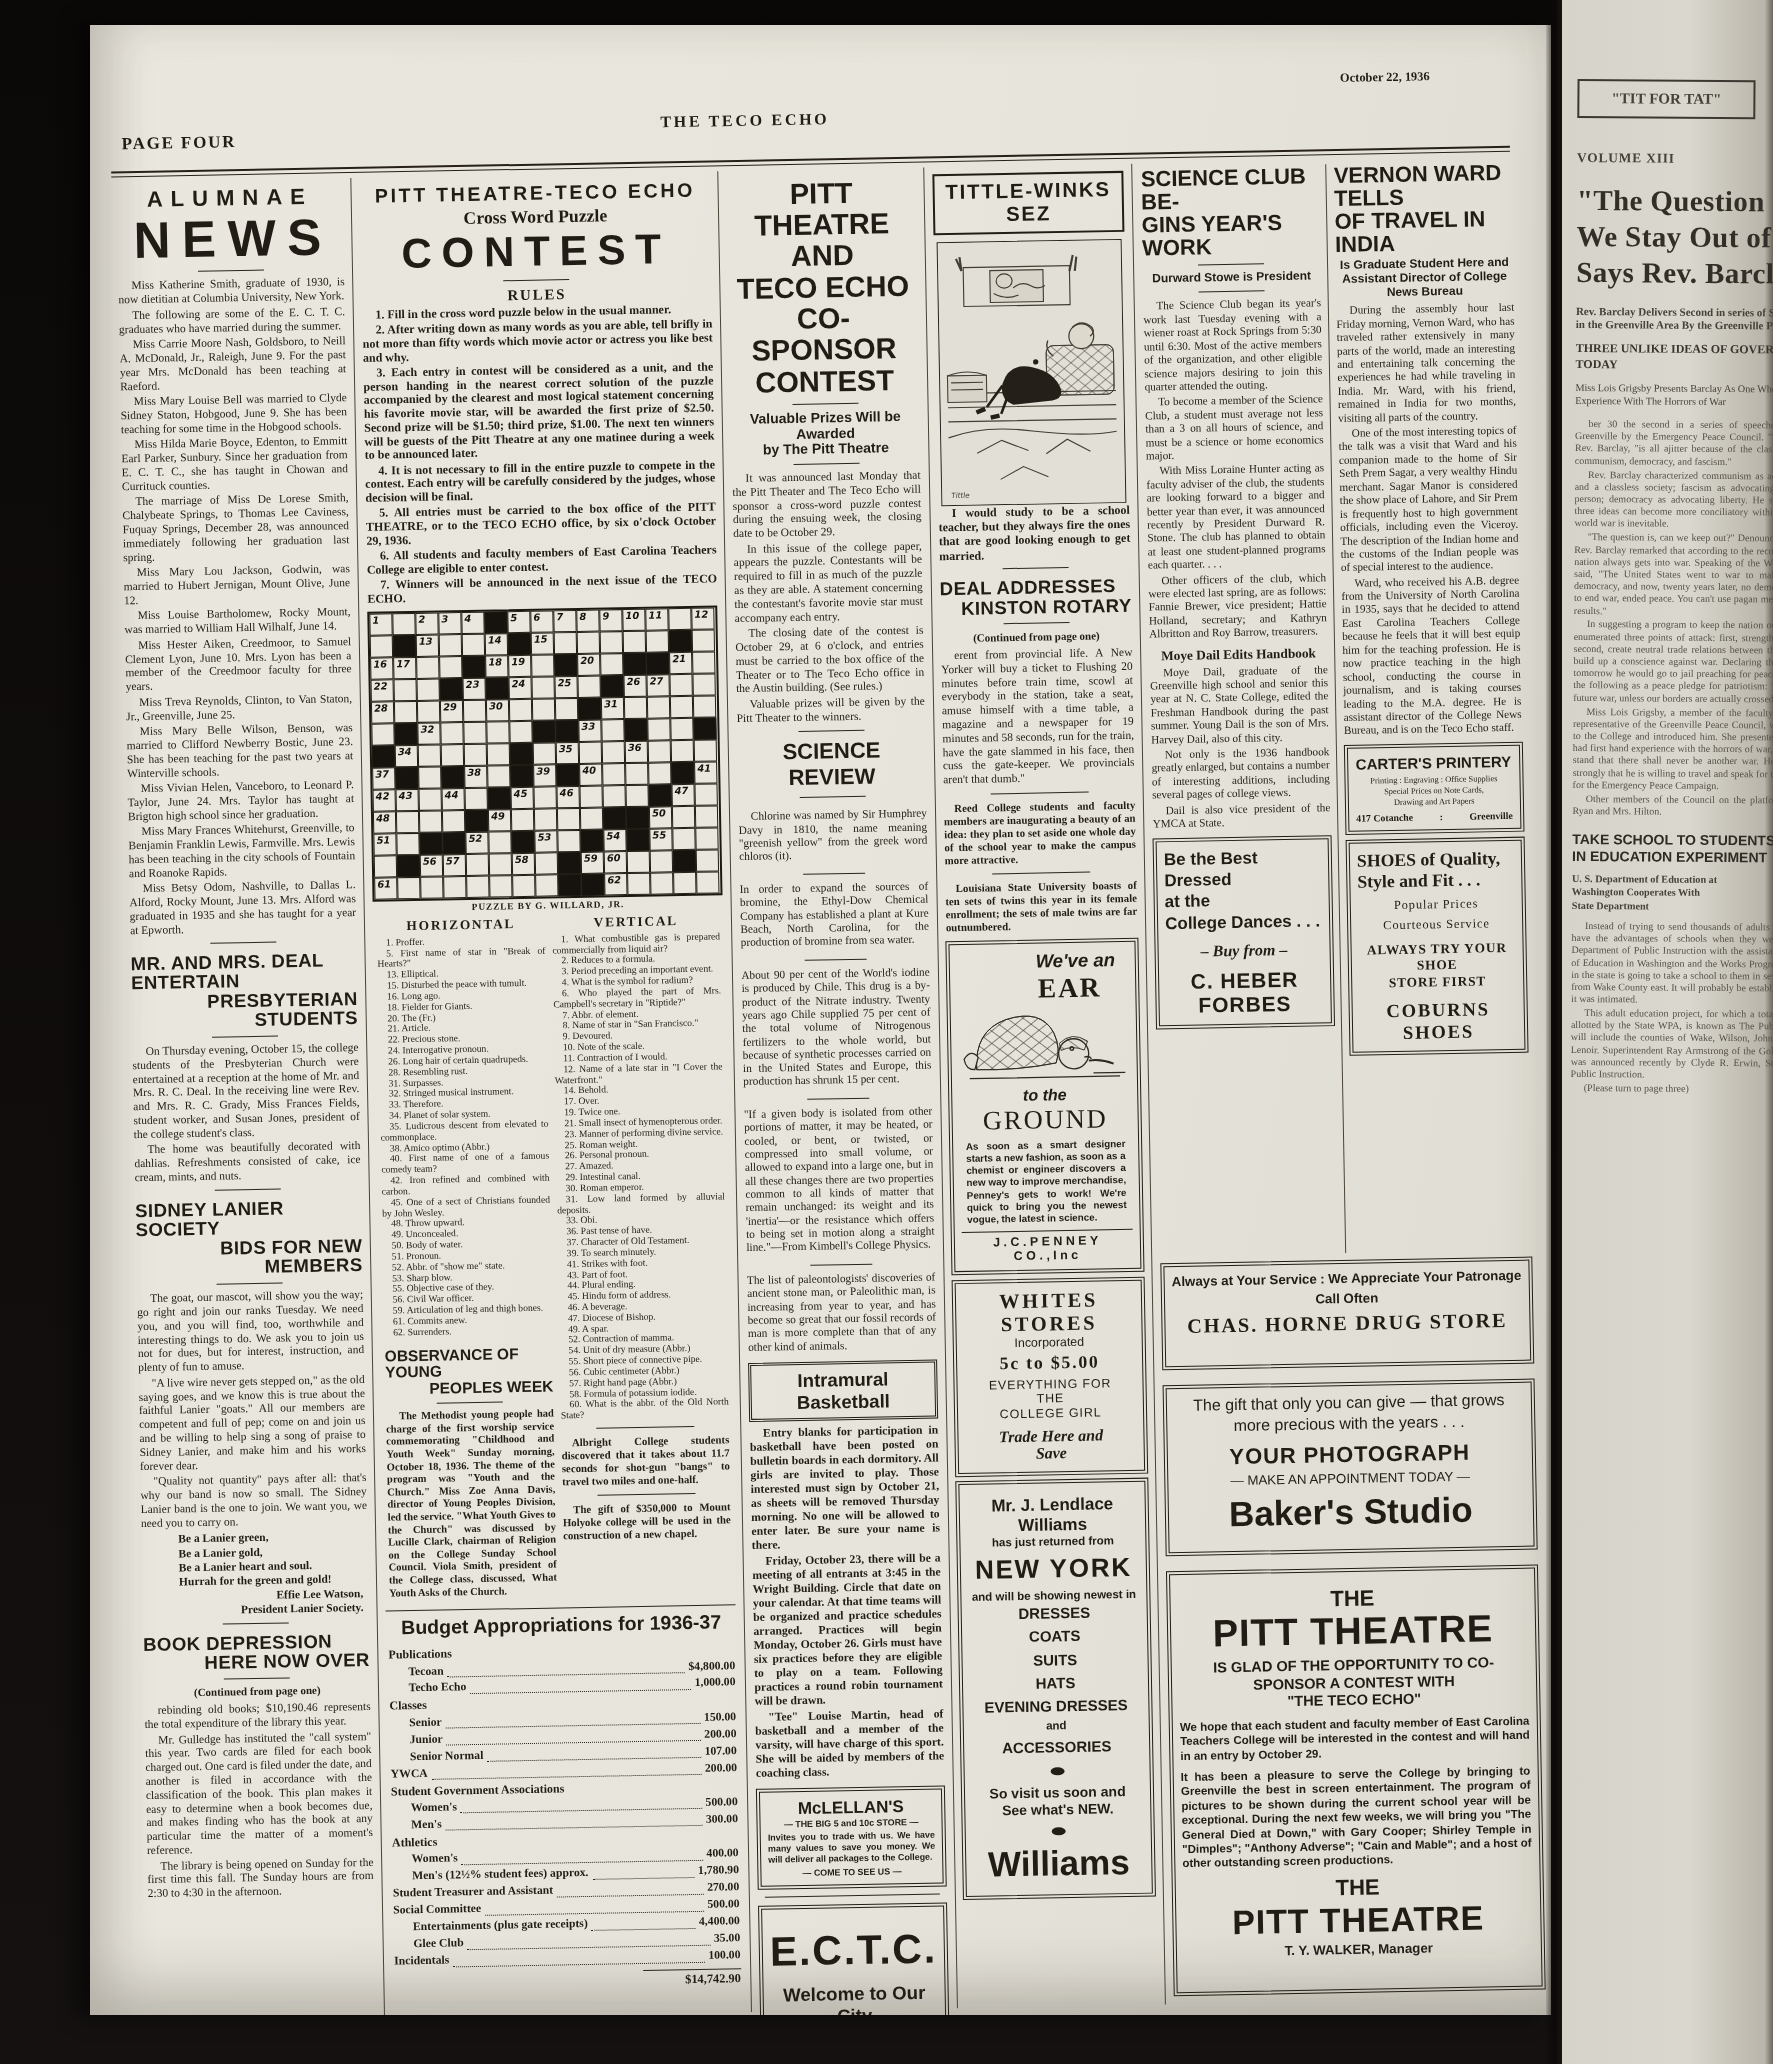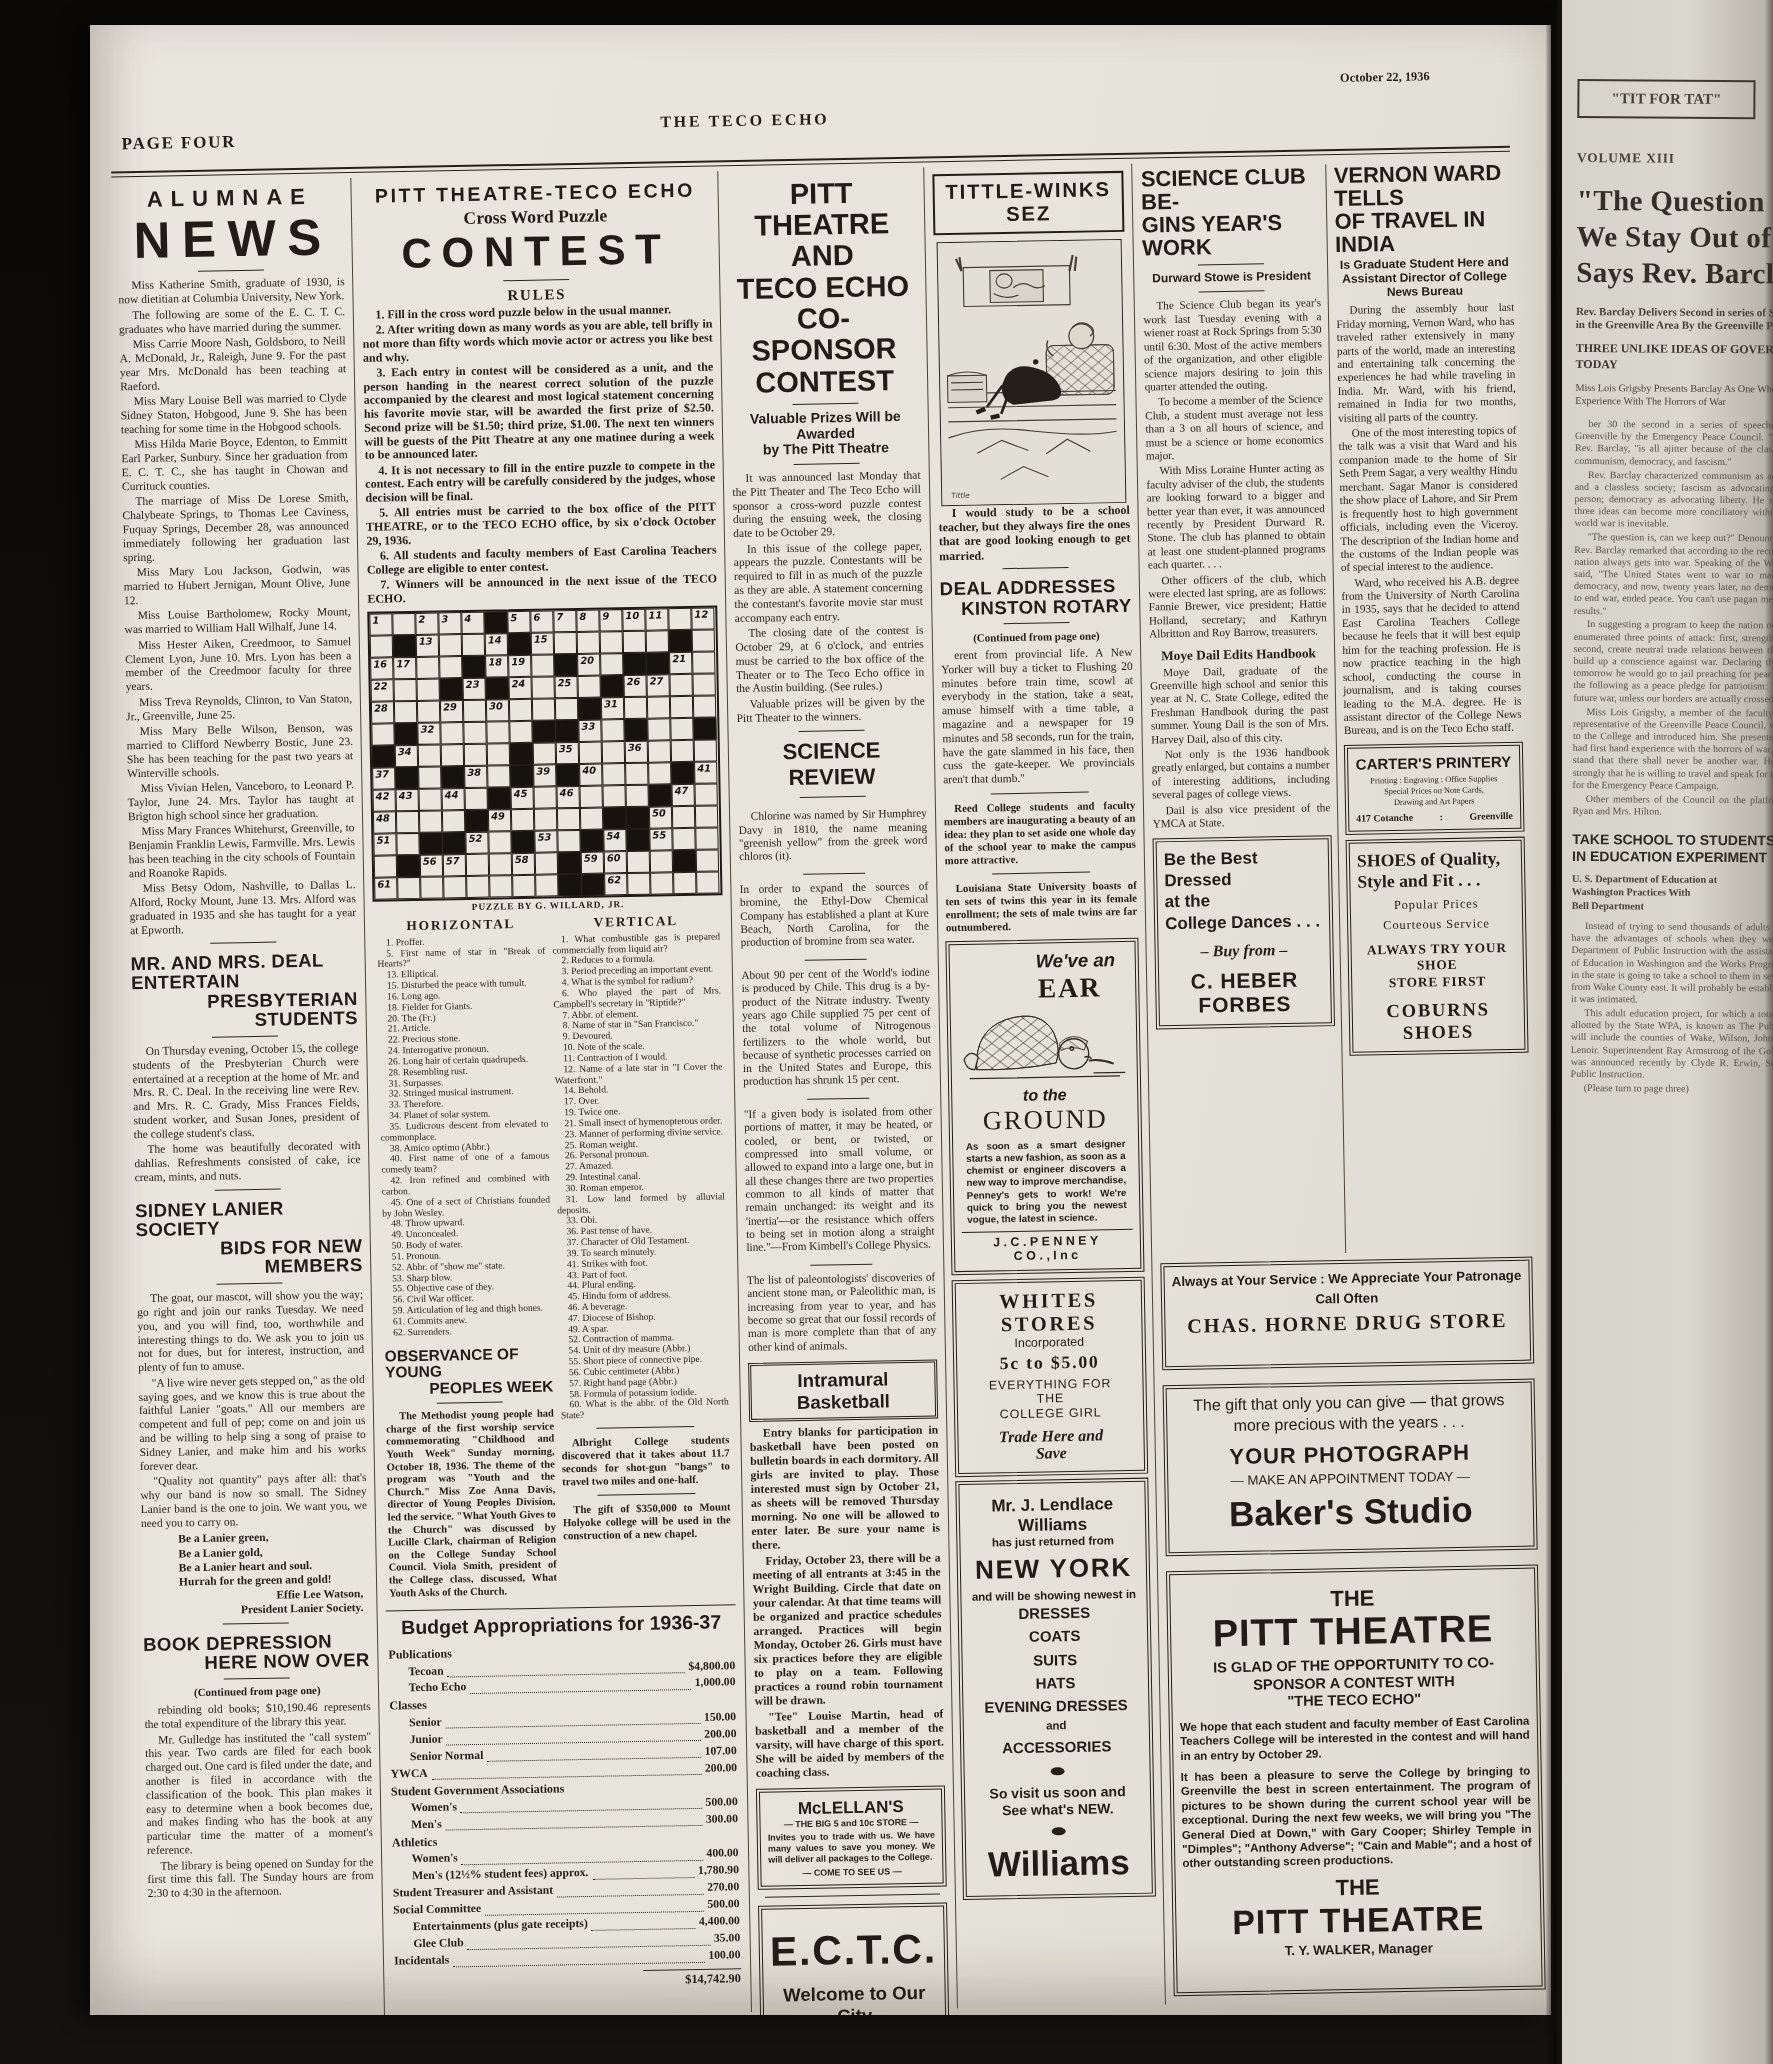--- a/index.html
+++ b/index.html
@@ -921,22 +921,22 @@
           <p class="para">In suggesting a program to keep the nation out of war, Rev. Barclay enumerated three points of attack: first, strengthen the neutrality laws; second, create neutral trade relations between the countries; and third, build up a conscience against war.  Declaring that if war should come tomorrow he would go to jail preaching for peace, Rev. Barclay offered the following as a peace pledge for patriotism: "I will never fight in a future war, unless our borders are actually crossed."</p>
           <p class="para">Miss Lois Grigsby, a member of the faculty who is the A.A.U.W. representative of the Greenville Peace Council, welcomed Rev. Barclay to the College and introduced him. She presented him as one who has had first hand experience with the horrors of war, and one who takes the stand that there shall never be another war.  He believes in peace so strongly that he is willing to travel and speak for the cause in other states for the Emergency Peace Campaign.</p>
           <p class="para">Other members of the Council on the platform were the Rev. Mr. Ryan and Mrs. Hilton.</p>
         </div>
       <div class="pr-take">
         <span>TAKE SCHOOL TO STUDENTS</span><br>
         <span>IN EDUCATION EXPERIMENT</span>
       </div>
       <div class="pr-usdept">
         <span>U. S. Department of Education at</span><br>
-        <span>Washington Practices With</span><br>
-        <span>Bell Department</span>
+        <span>Washington Cooperates With</span><br>
+        <span>State Department</span>
       </div>
       <div class="pr-body">
           <p class="para">Instead of trying to send thousands of adults to school who did not have the advantages of schools when they were younger, the State Department of Public Instruction with the assistance of the Department of Education in Washington and the Works Progress administration here in the state is going to take a school to them in seven counties extending from Wake County east.  It will probably be established in other sections, it was intimated.</p>
           <p class="para">This adult education project, for which a total of $23,625 has been allotted by the State WPA, is known as The Public Affairs Forum and will include the counties of Wake, Wilson, Johnston, Pitt, Greene and Lenoir.  Superintendent Ray Armstrong of the Goldsboro city schools, it was announced recently by Clyde R. Erwin, State Superintendent of Public Instruction.</p>
           <p class="para">(Please turn to page three)</p>
         </div>
     </div>
   </div>
 </div>
 

